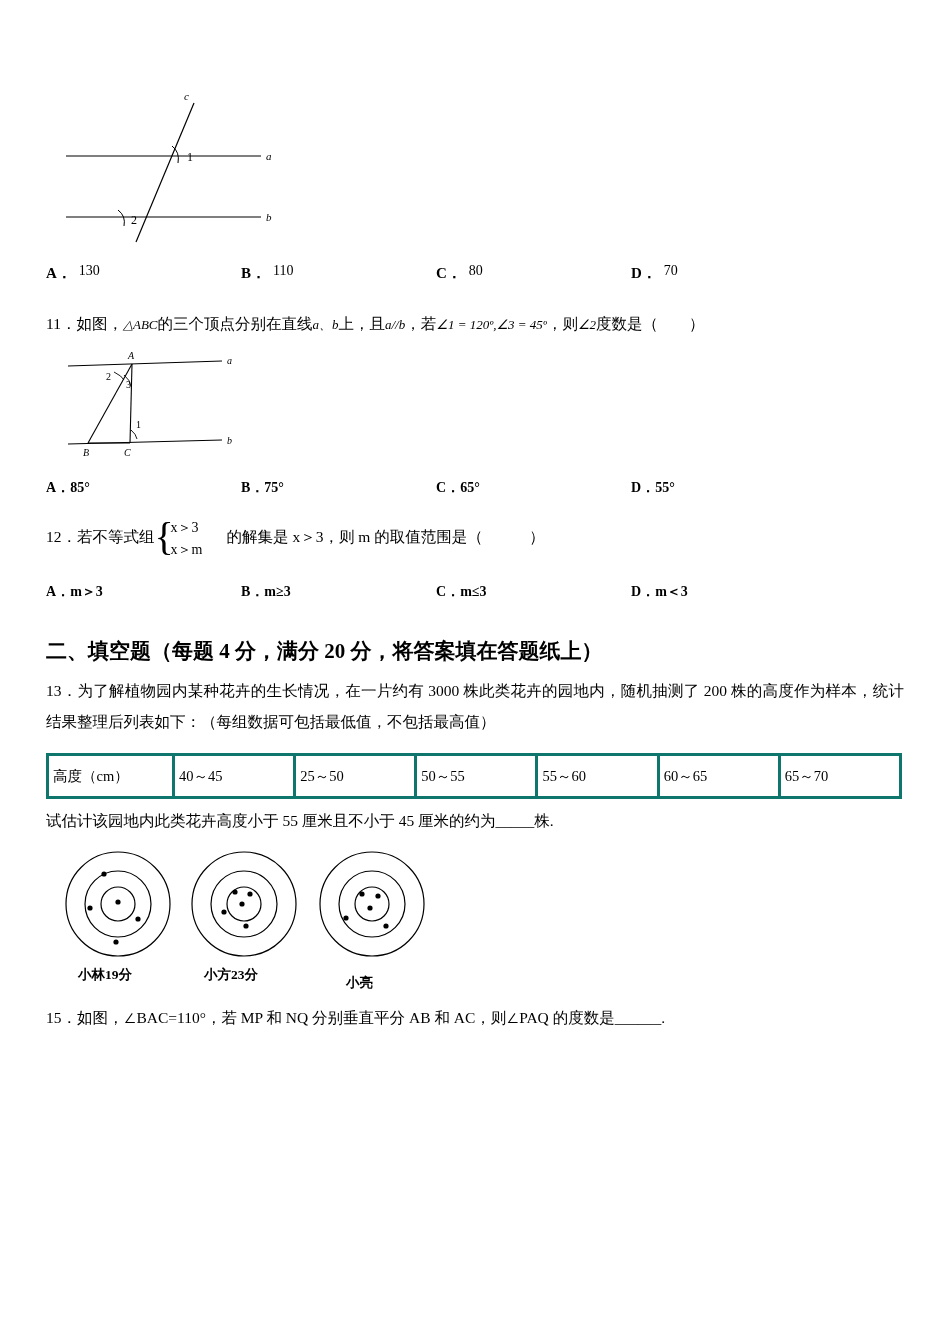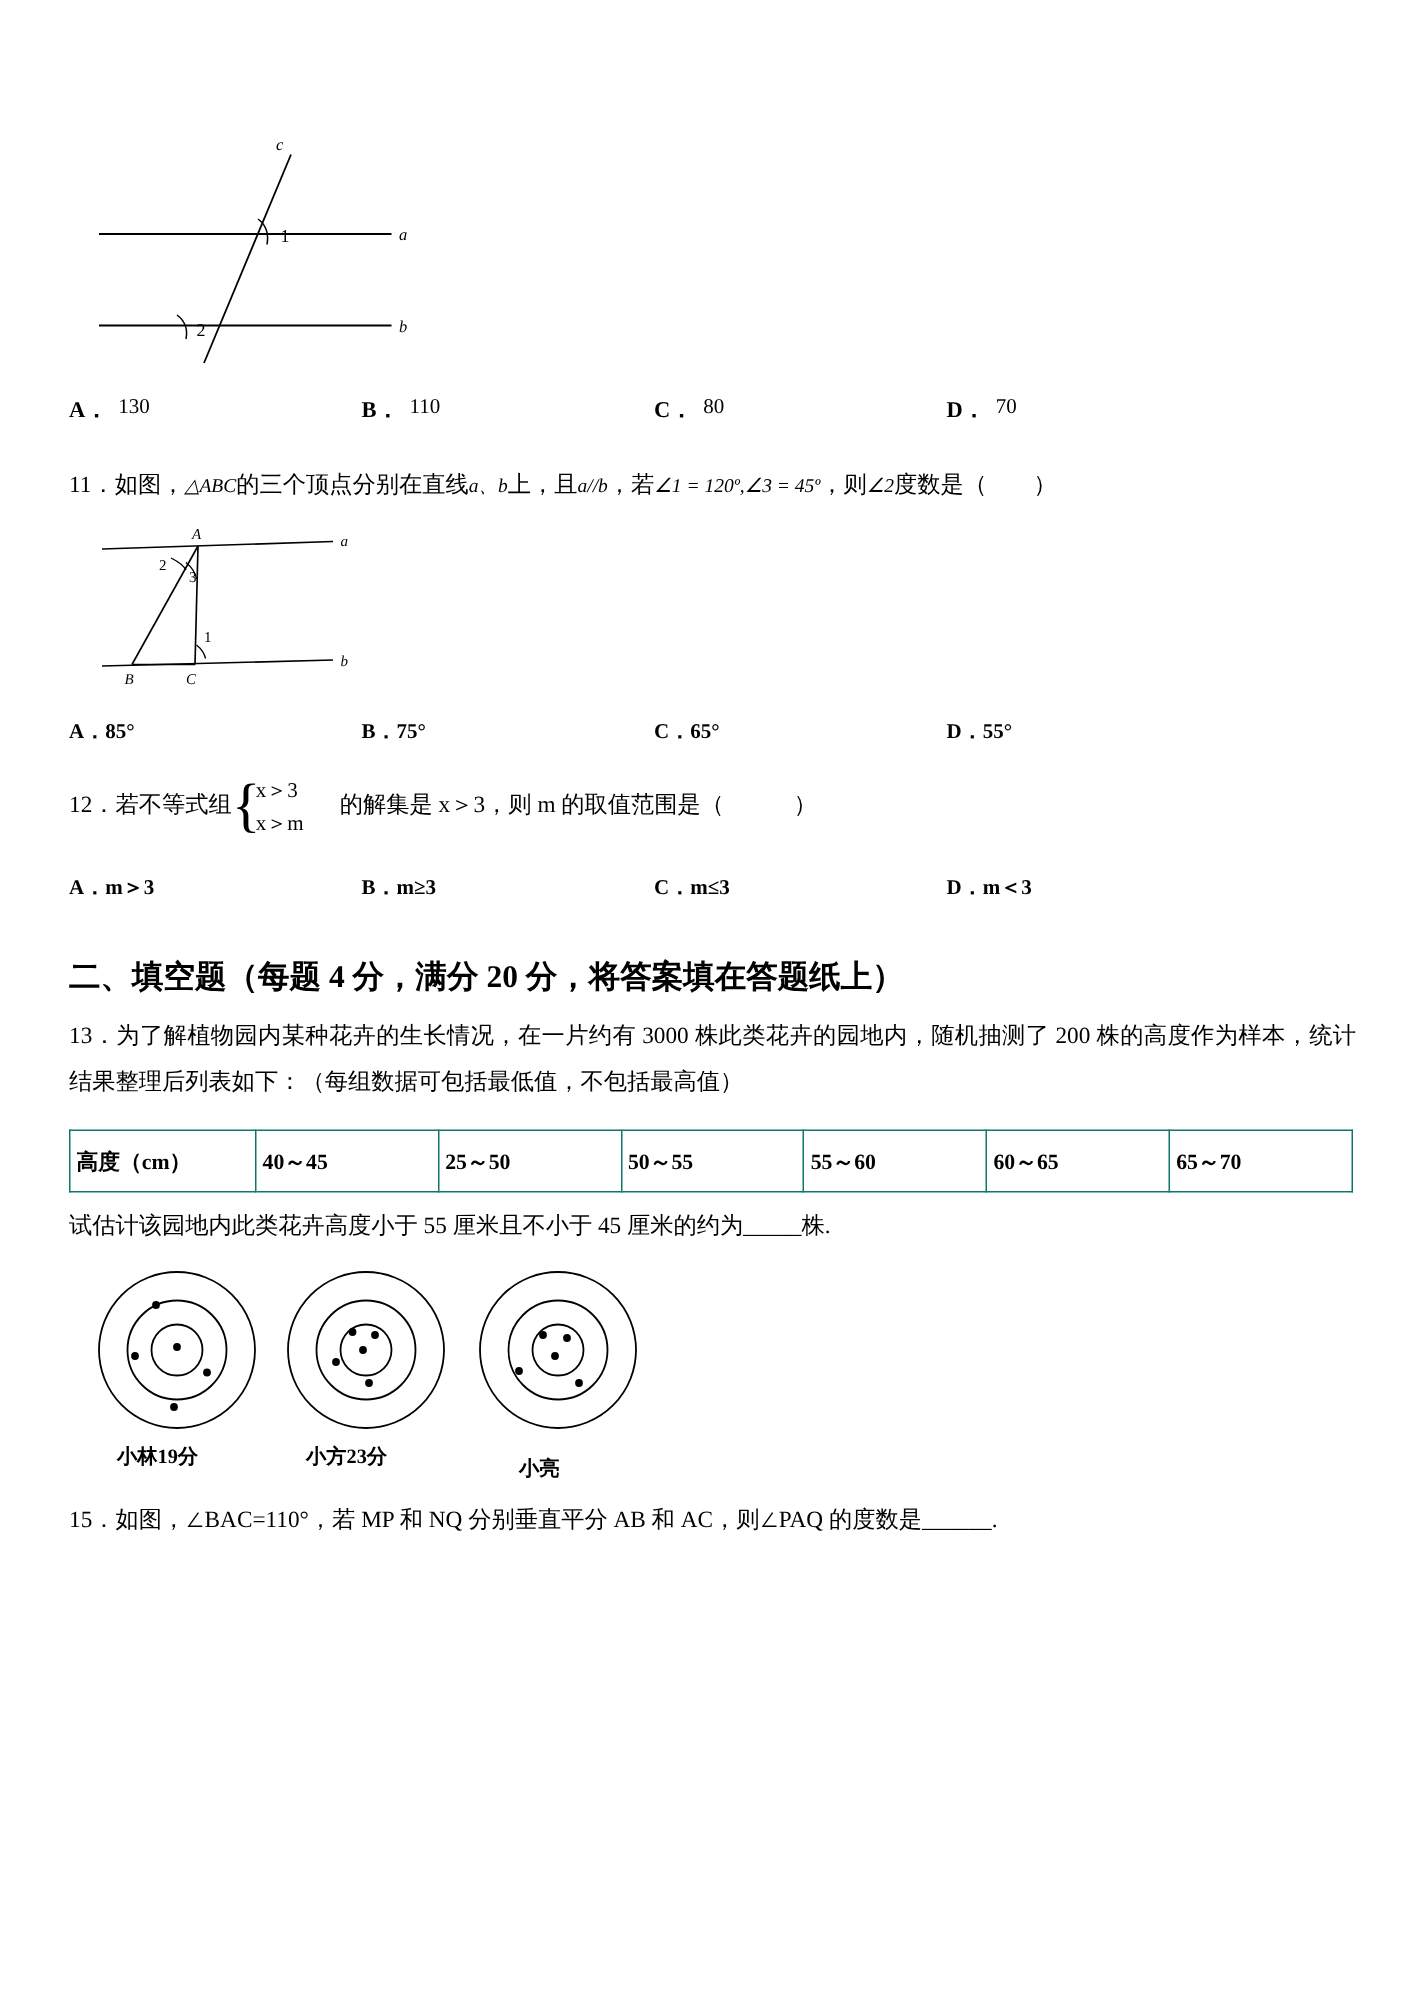--- a/index.html
+++ b/index.html
@@ -85,24 +85,24 @@
     margin-top: 10px;
     text-align: justify;
   }
   table.freq {
     border-collapse: collapse;
     width: 856px;
     margin-top: 16px;
     font-size: 14.5px;
   }
   table.freq td {
-    border: 1px solid #0f766e;
+    border: 3px solid #0f766e;
     height: 38px;
     padding-left: 4px;
-    font-weight: bold;
+    font-weight: normal;
     font-family: "Liberation Serif", serif;
   }
   table.freq td.c0 { width: 118px; }
   .after-table {
     font-size: 15.5px;
     margin-top: 12px;
   }
   .darts {
     position: relative;
     height: 150px;

